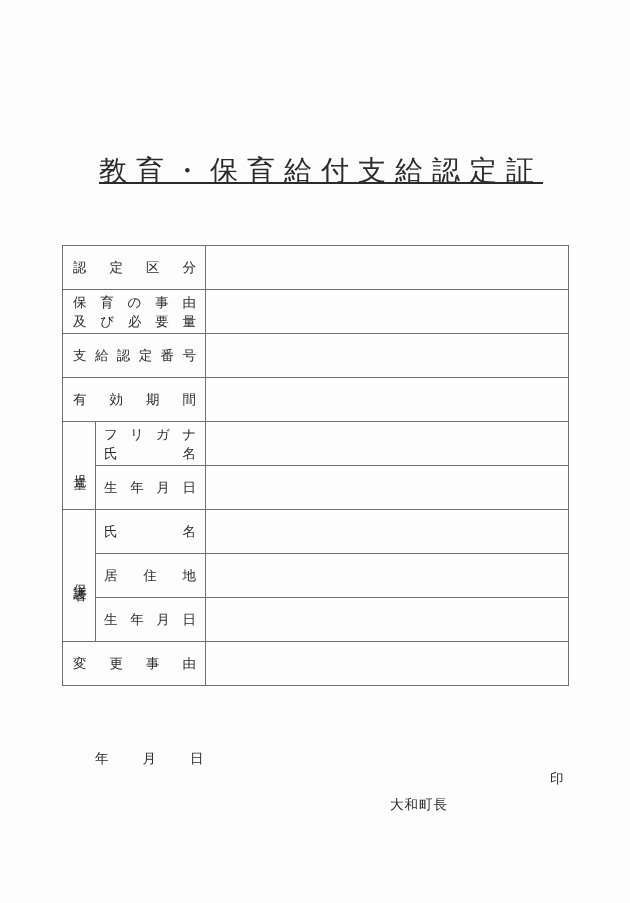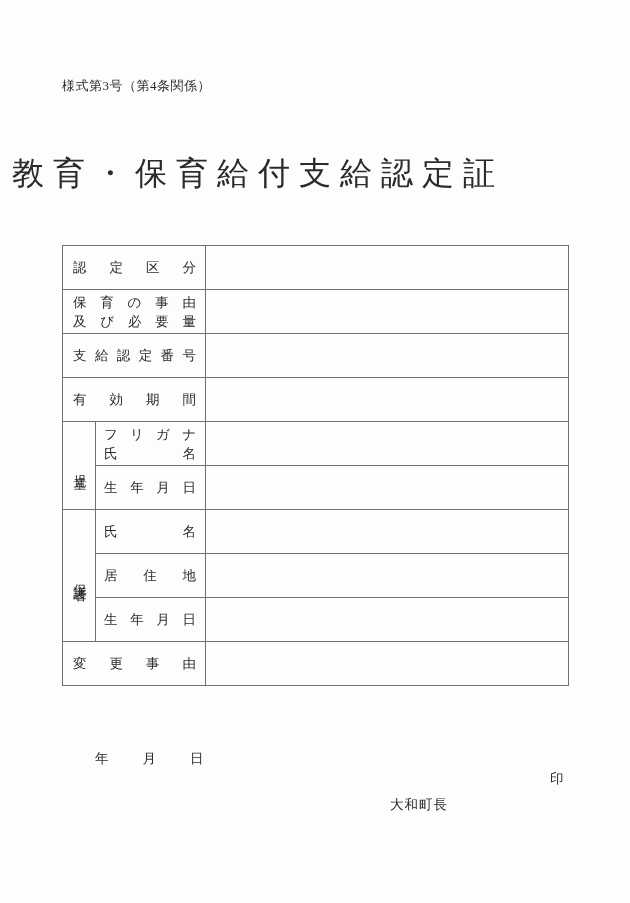--- a/index.html
+++ b/index.html
@@ -21,25 +21,27 @@
     top: 77px;
     font-size: 13px;
     letter-spacing: 0.5px;
     white-space: nowrap;
   }
   .title {
     position: absolute;
     left: 0;
     top: 152px;
     width: 100%;
-    font-size: 32px;
+    text-align: center;
+    font-size: 28px;
     font-weight: normal;
     letter-spacing: 9px;
     padding-left: 12px;
     white-space: nowrap;
+    text-decoration: underline;
   }
   table.form-table {
     position: absolute;
     left: 62px;
     top: 245px;
     width: 506px;
     border-collapse: collapse;
     table-layout: fixed;
   }
   .form-table td {
@@ -89,21 +91,20 @@
     left: 550px;
     top: 770px;
     font-size: 13.5px;
   }
 </style>
 </head>
 <body>
 
 <div class="sheet">
 
-  <div class="form-note">様式第3号（第4条関係）</div>
 
   <div class="title">教育・保育給付支給認定証</div>
 
   <table class="form-table">
     <colgroup>
       <col style="width:33px">
       <col style="width:110px">
       <col style="width:363px">
     </colgroup>
     <tbody>

